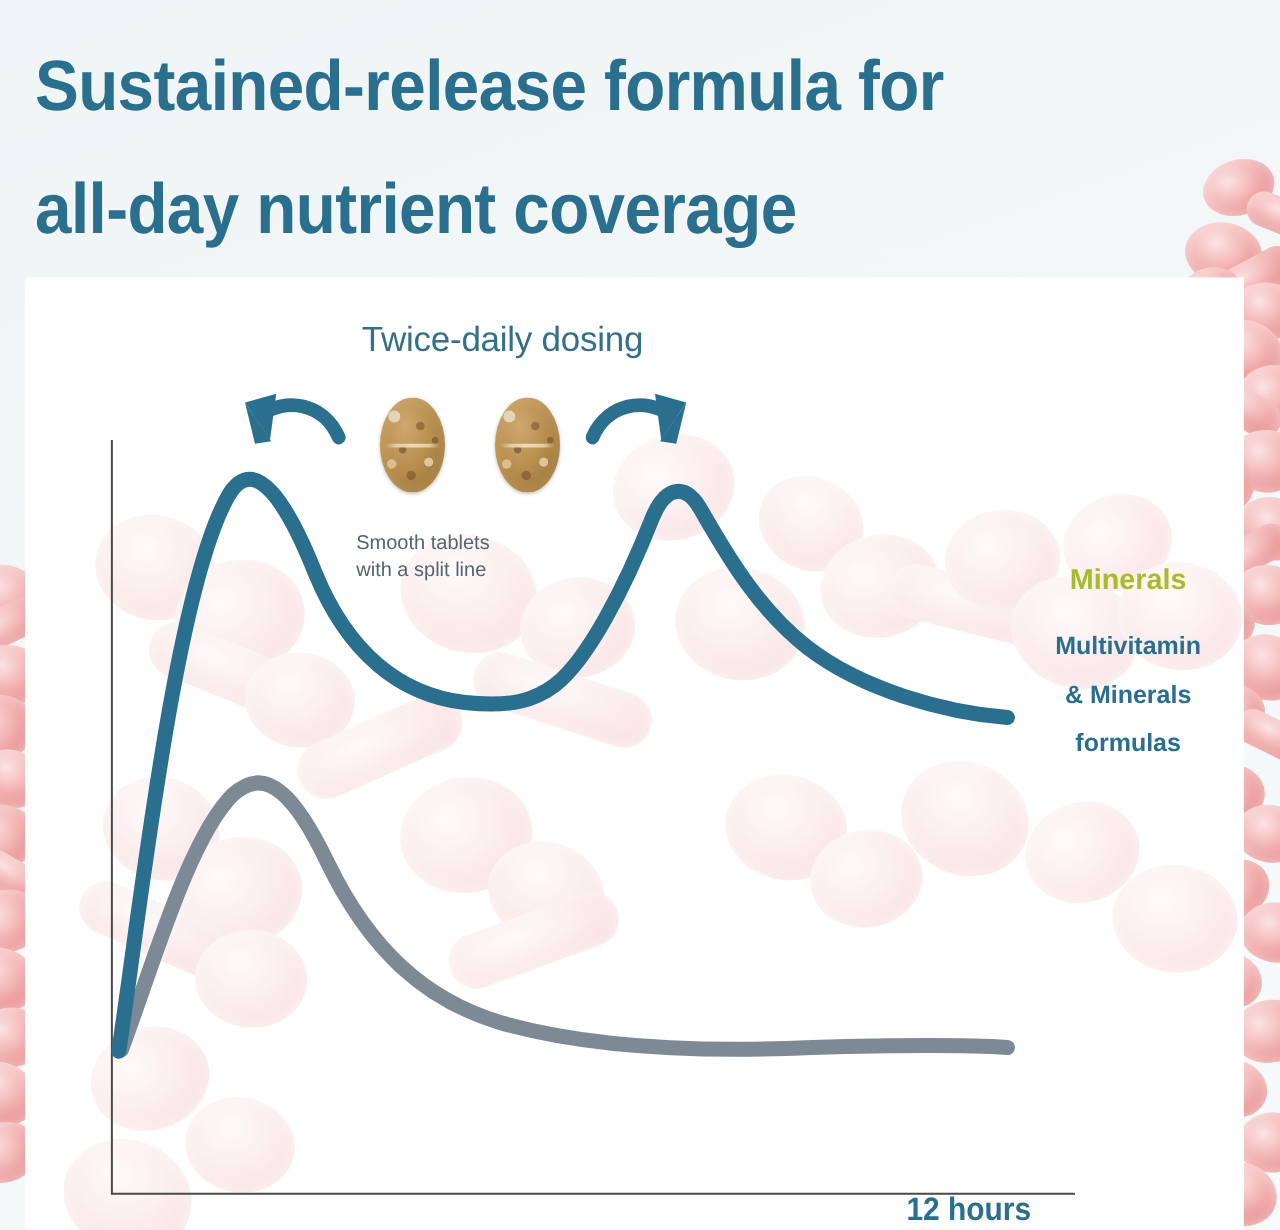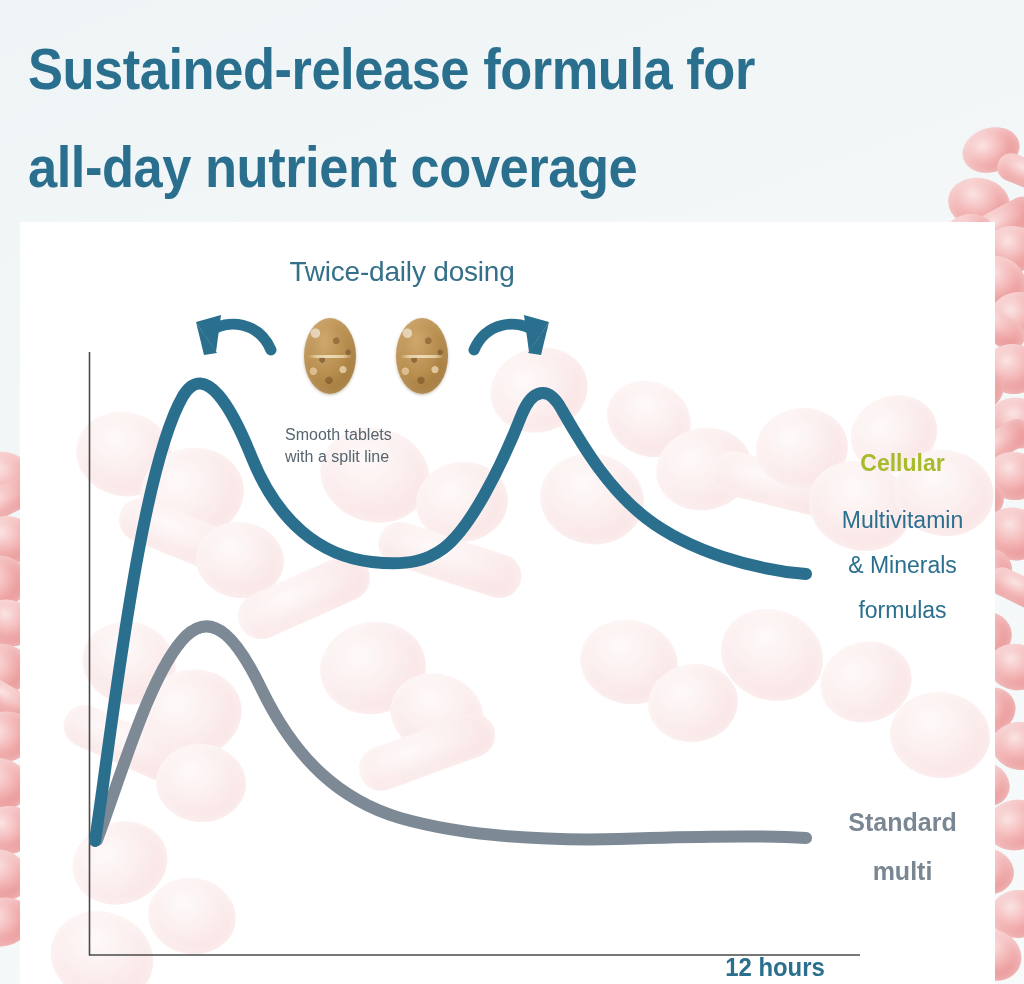--- a/index.html
+++ b/index.html
@@ -128,22 +128,22 @@
     font-weight: bold;
     font-size: 23px;
     line-height: 1.0;
   }
   .lbl-brand {
     left: 800px;
     top: 498px;
     width: 205px;
     text-align: center;
     color: #2a6f8e;
-    font-weight: normal;
-    font-size: 23px;
+    font-weight: bold;
+    font-size: 20px;
     line-height: 1.96;
   }
   .lbl-standard {
     left: 800px;
     top: 798px;
     width: 205px;
     text-align: center;
     color: #7a8793;
     font-weight: bold;
     font-size: 25px;
@@ -319,22 +319,20 @@
     </g>
   </svg>
 
   <div class="tablet tablet-1"></div>
   <div class="tablet tablet-2"></div>
 
   <div class="lbl lbl-tablets">Smooth tablets
 with a split line</div>
   <div class="lbl lbl-dosing">Twice-daily dosing</div>
 
-  <div class="lbl lbl-igennus">Cellular</div>
+  <div class="lbl lbl-igennus">Minerals</div>
   <div class="lbl lbl-brand">Multivitamin
 &amp; Minerals
 formulas</div>
-  <div class="lbl lbl-standard">Standard
-multi</div>
 
   <div class="lbl lbl-hours">12 hours</div>
 
 </div>
 
 </body></html>

